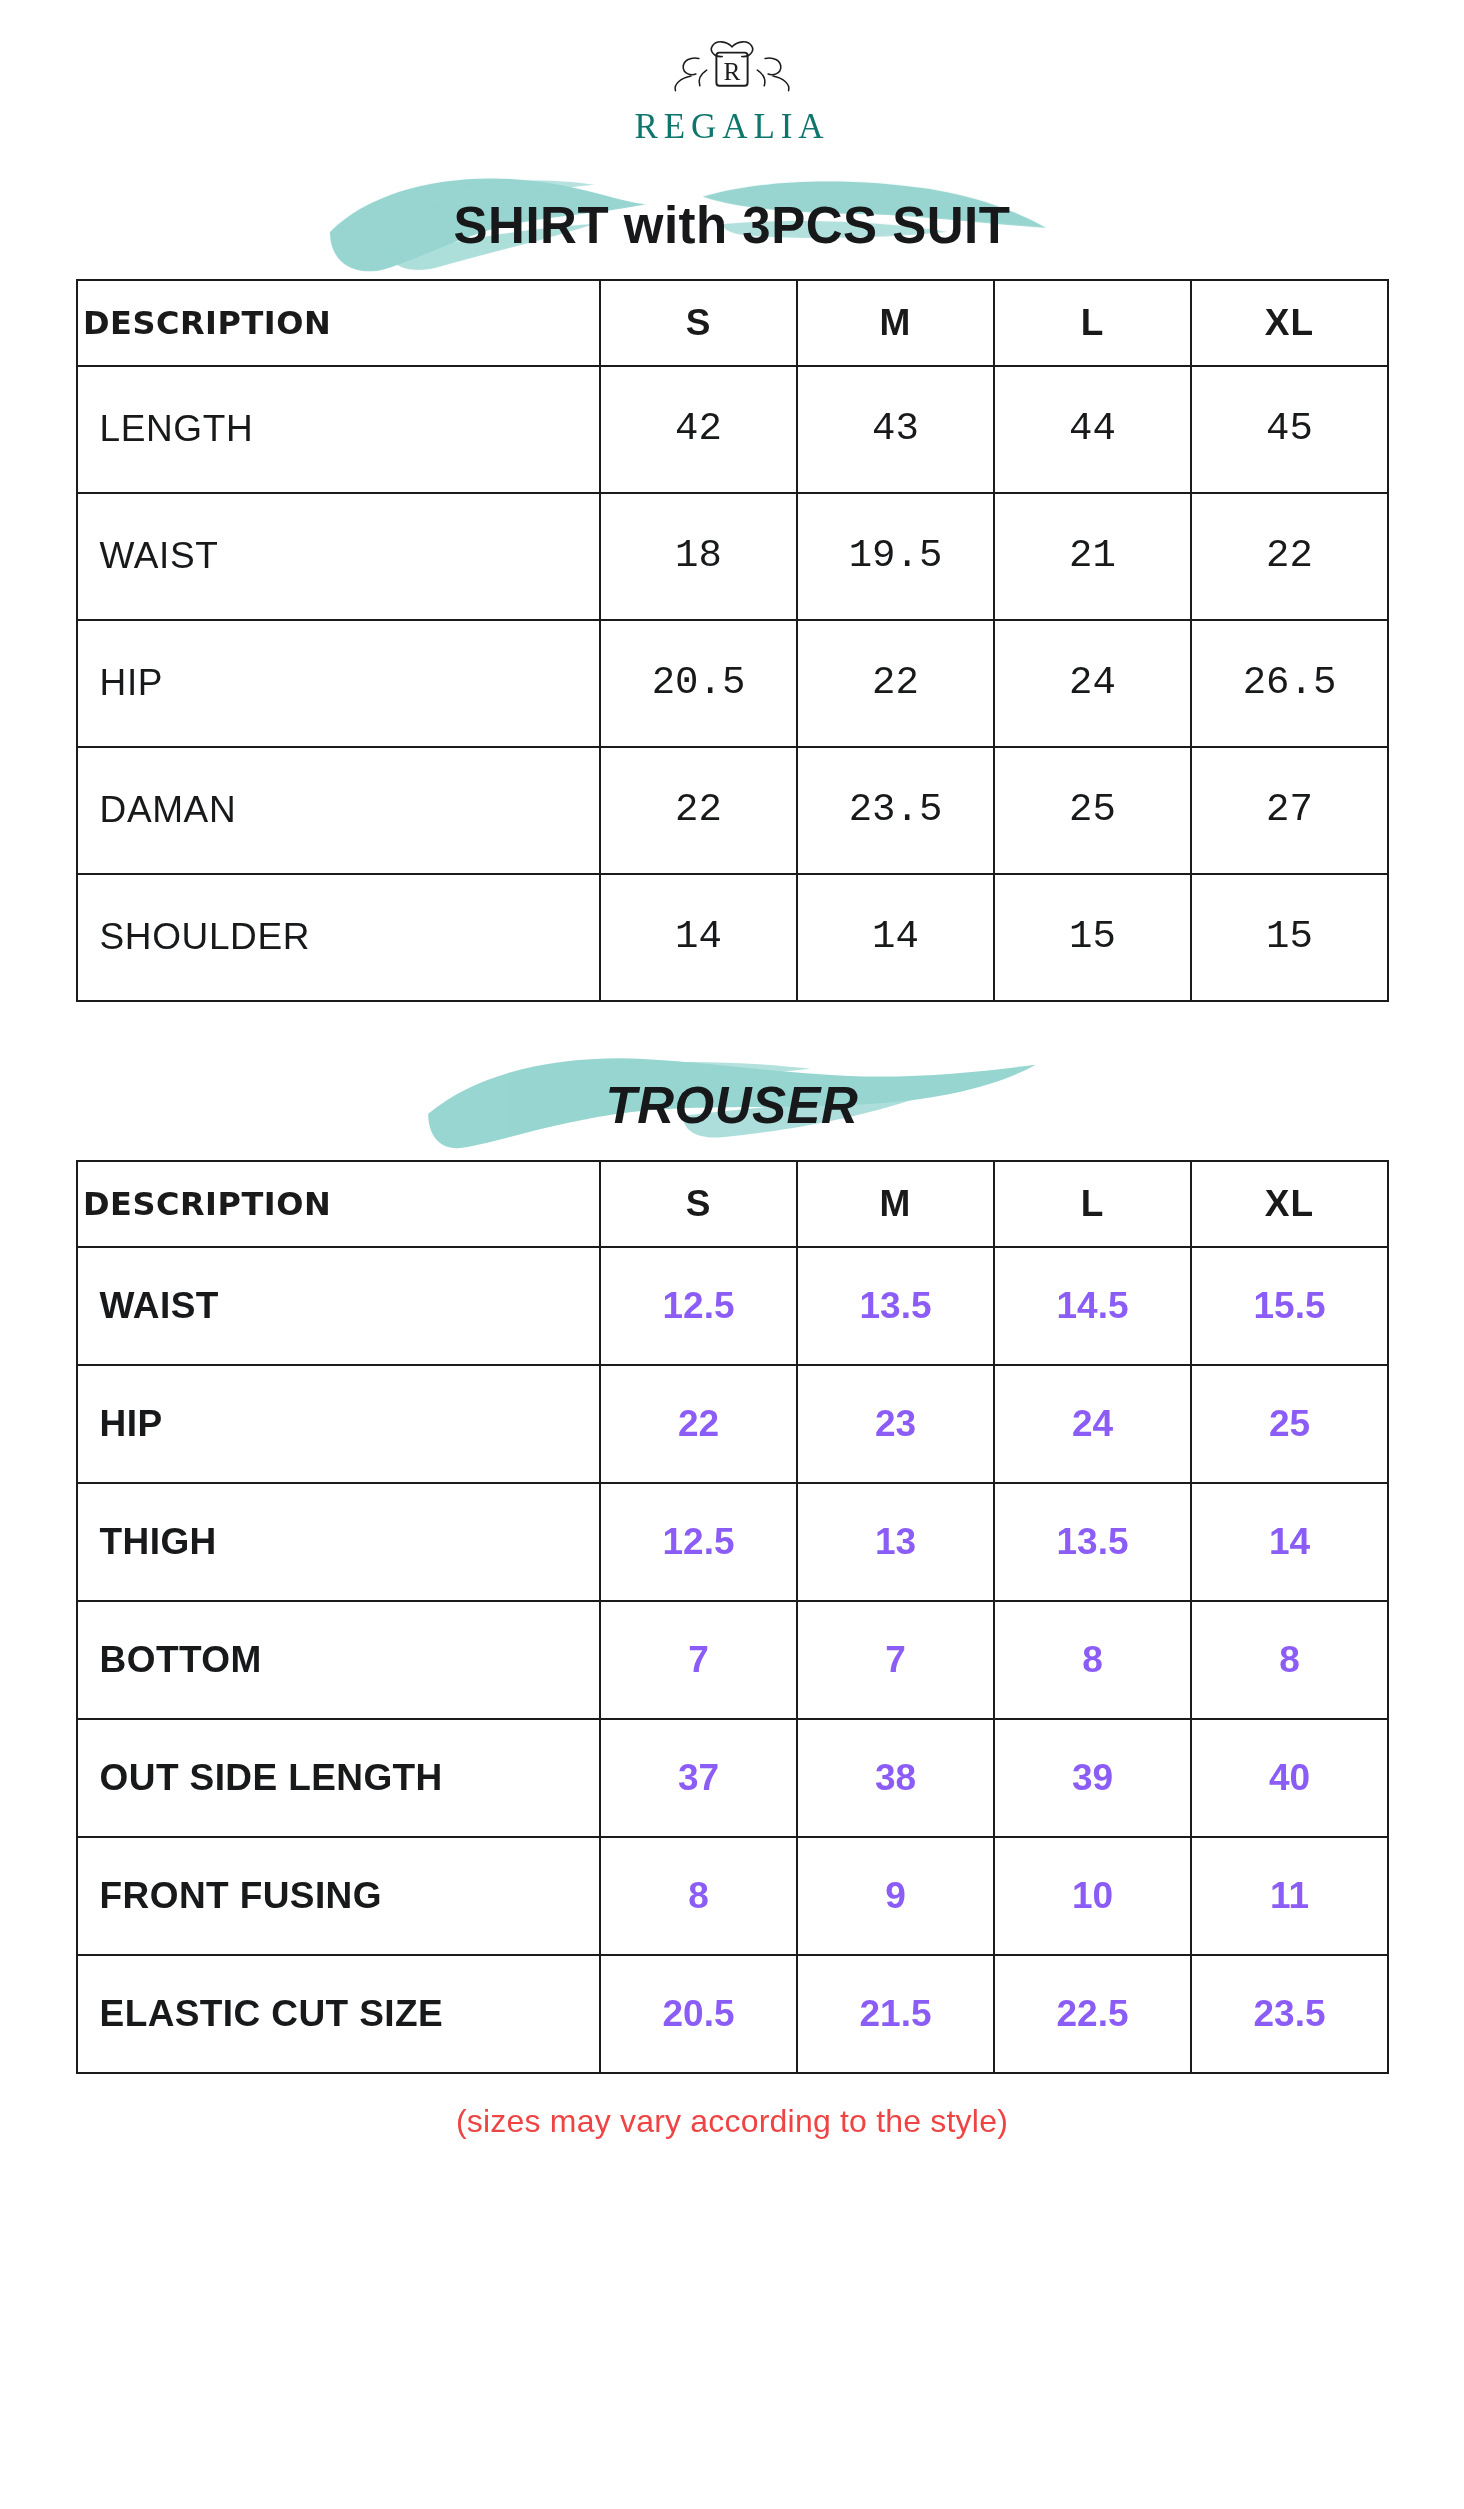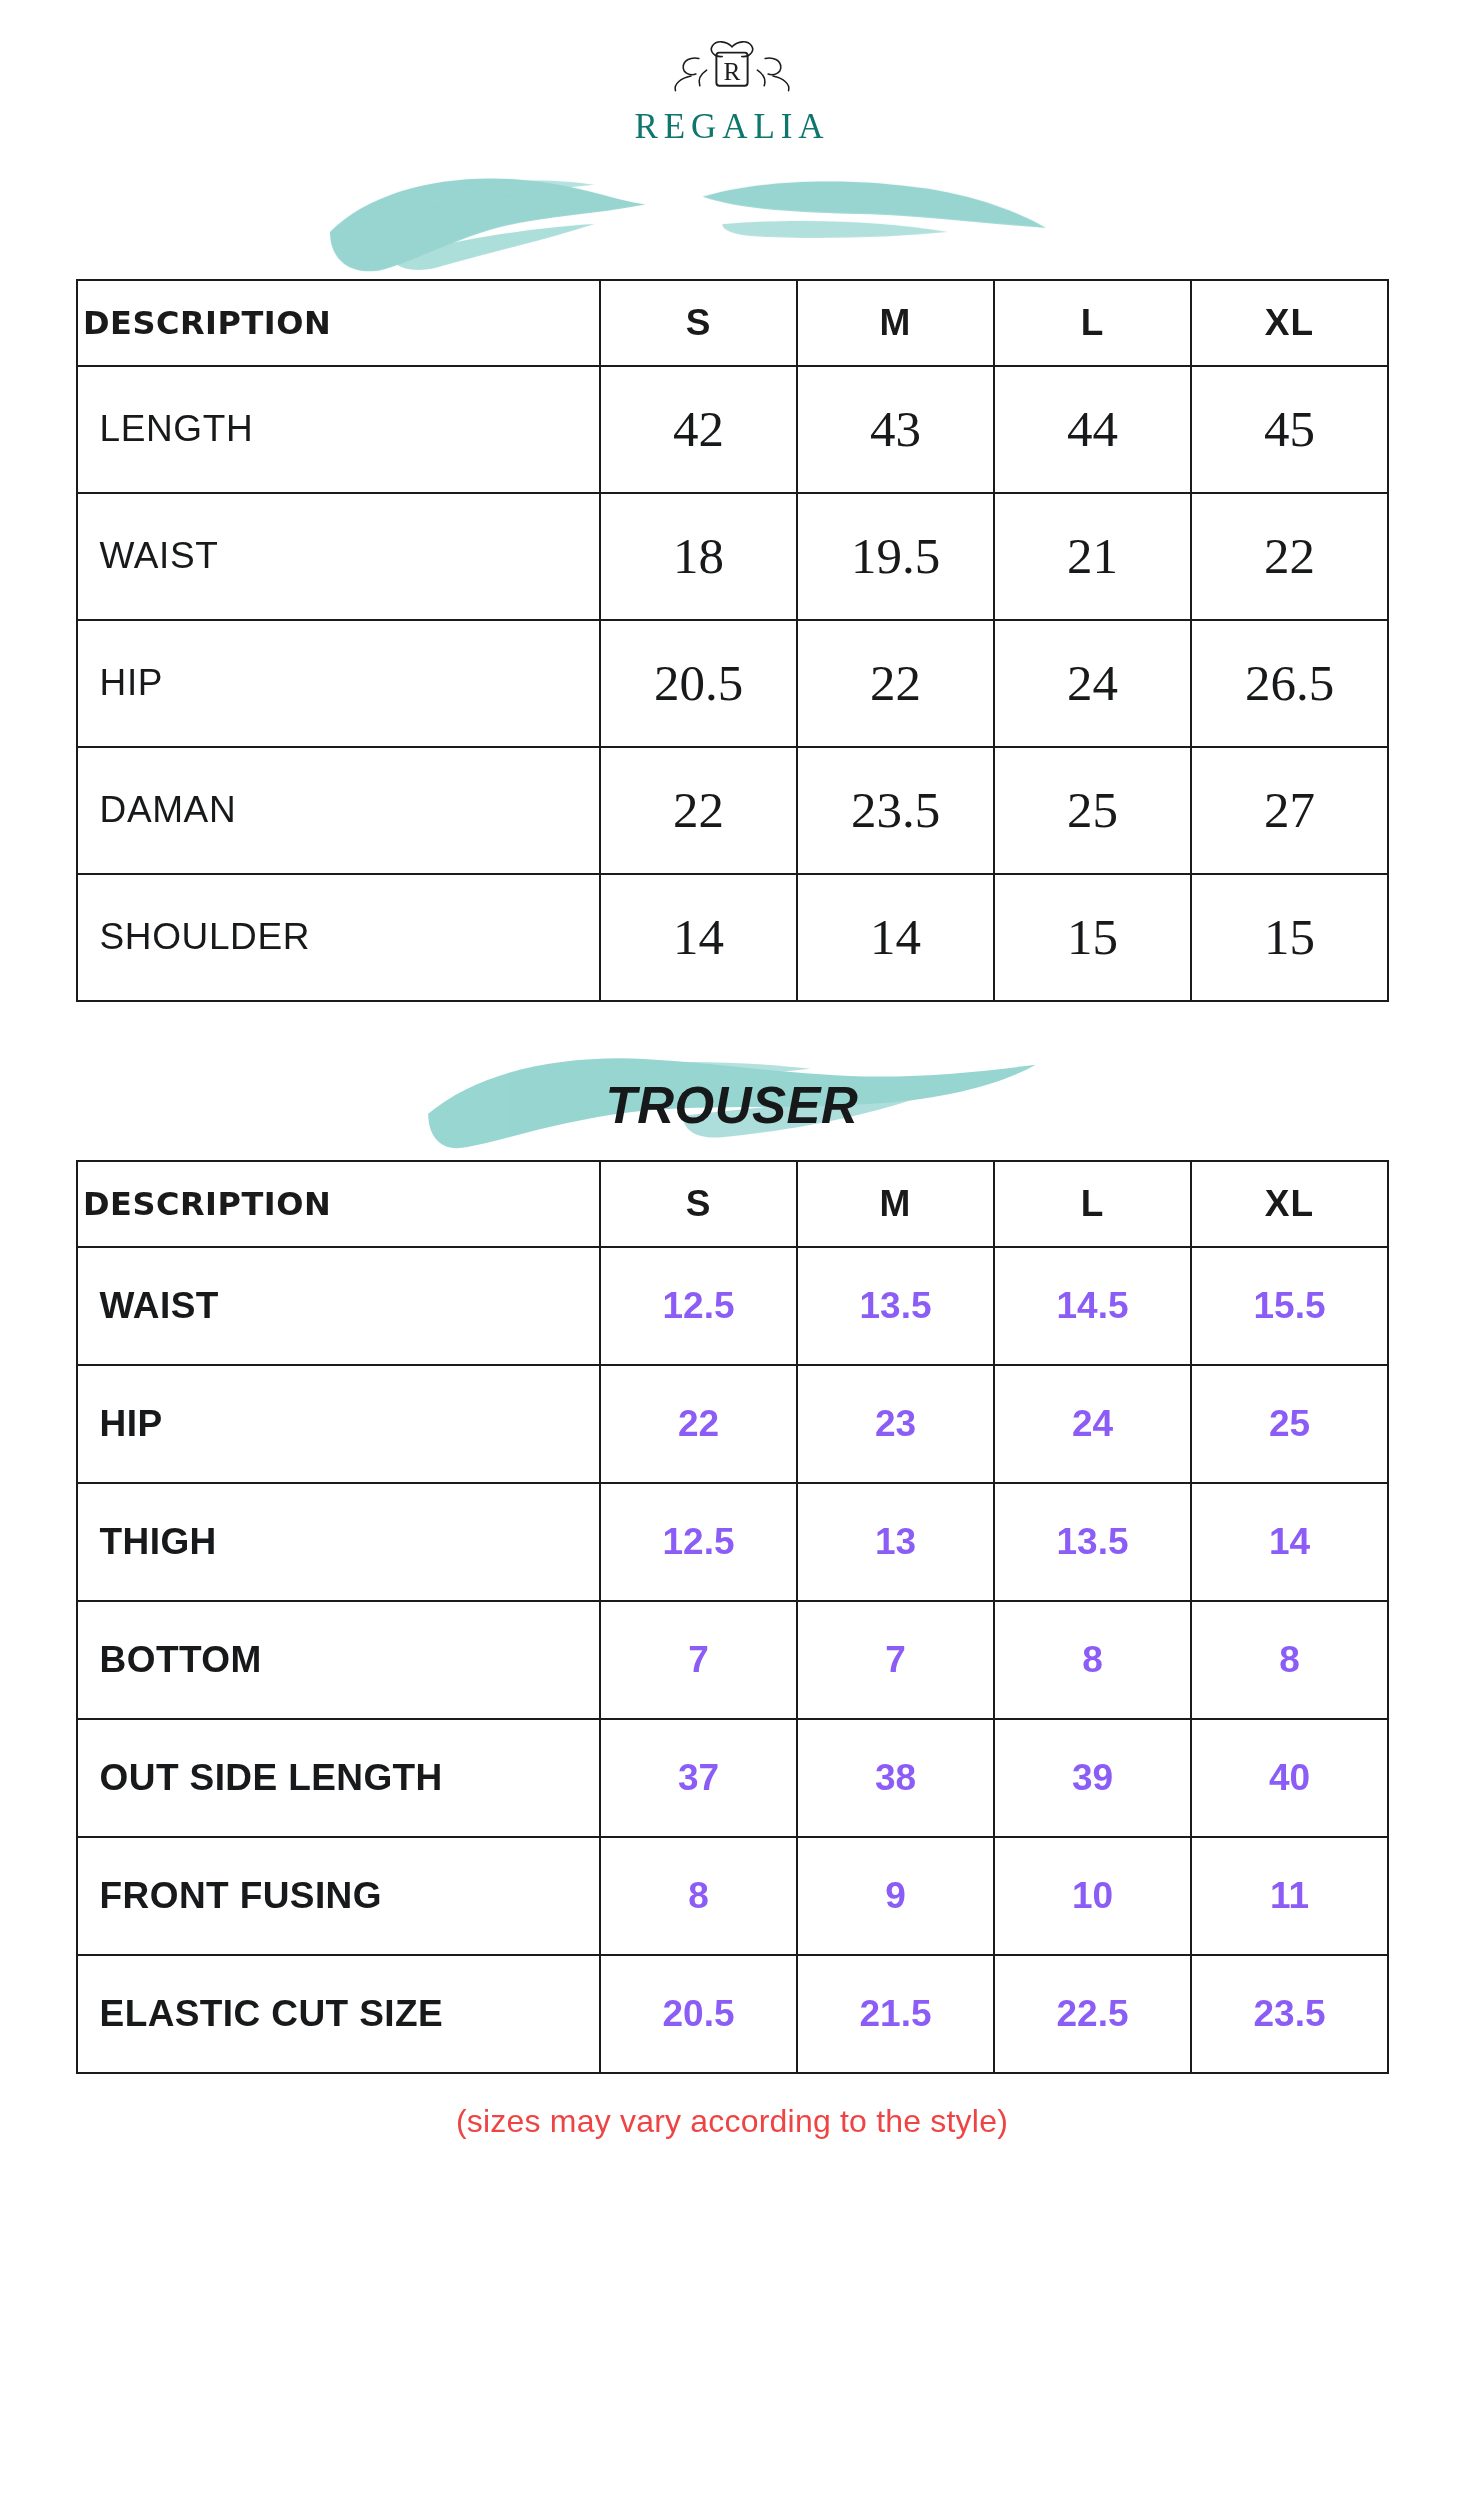--- a/index.html
+++ b/index.html
@@ -121,22 +121,22 @@
   }
   #shirt-table td.label {
     text-align: left;
     padding-left: 21.6px;
     font-size: 37px;
     font-weight: 400;
     letter-spacing: 0.6px;
     color: #17191b;
   }
   #shirt-table td.val {
-    font-family: Liberation Serif, serif;
-    font-size: 51px;
+    font-family: Liberation Mono, monospace;
+    font-size: 39px;
     color: #17191b;
     position: relative;
   }
   
   #shirt-table td.val .patch {
     display: inline-block;
     position: relative;
     padding: 5.9px 15.7px;
   }
   #shirt-table td.val .patch::before {
@@ -207,20 +207,21 @@
   <div class="section-head">
     <svg class="brush" viewBox="0 0 880 118">
       <g fill="#8fd2cd" opacity="0.92">
         <path d="M30 66 C70 26 140 8 215 12 C280 16 320 34 352 38 C300 48 250 50 208 60 C160 72 120 94 86 104 C56 112 30 98 30 66 Z"></path>
         <path d="M120 30 C180 12 250 10 300 18 C260 22 210 28 170 40 C148 46 128 40 120 30 Z" opacity="0.7"></path>
         <path d="M90 92 C150 76 230 62 300 58 C250 74 190 88 140 102 C118 108 98 104 90 92 Z" opacity="0.8"></path>
         <path d="M410 30 C470 12 560 10 640 22 C700 32 740 50 760 62 C700 58 640 50 580 48 C510 46 450 44 410 30 Z"></path>
         <path d="M430 58 C500 52 590 54 660 66 C600 72 520 74 458 70 C440 68 430 64 430 58 Z" opacity="0.75"></path>
       </g>
     </svg>
+    <div class="section-title">SHIRT with 3PCS SUIT</div>
   </div>
 
   <table class="size-table" id="shirt-table">
     <colgroup>
       <col class="c-desc">
         <col class="c-size">
         <col class="c-size">
         <col class="c-size">
         <col class="c-size">
     </colgroup>

